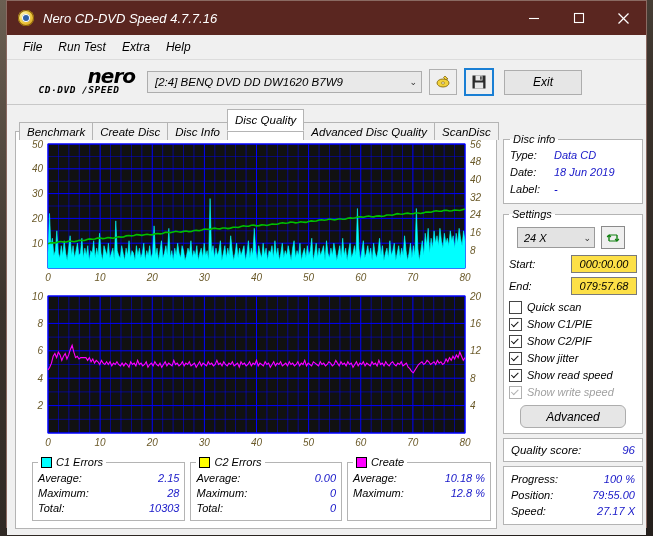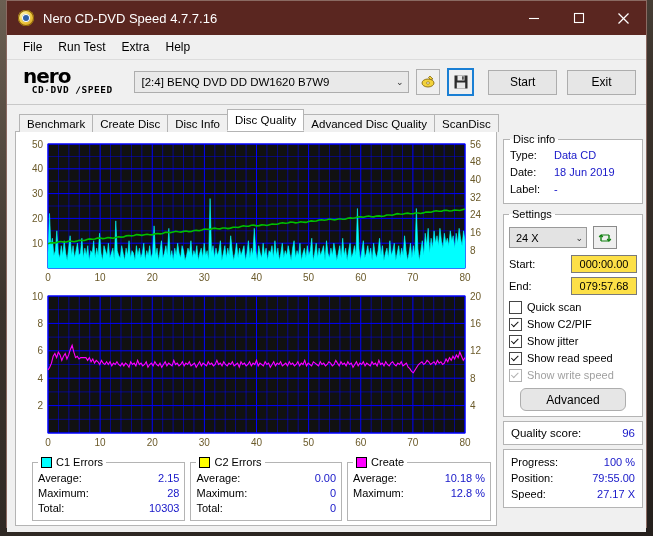--- a/index.html
+++ b/index.html
@@ -10,21 +10,21 @@
     position:relative;
   }
   
   #desktop{position:absolute;inset:0;
     background:
       linear-gradient(160deg,#6b5f52 0%,#3b332c 40%,#241f1c 100%);
   }
   #win{
     position:absolute;left:6px;top:0;width:641px;height:528px;
     background:#f0f0f0;border:1px solid #8a6a62;box-sizing:border-box;
-    display:flex;flex-direction:column;
+    display:flex;flex-direction:column;font-style:italic;
   }
   
   #titlebar{height:34px;background:#5a2620;display:flex;align-items:center;
     flex:0 0 auto;position:relative;}
   #app-icon{width:16px;height:16px;border-radius:50%;margin-left:11px;
     background:radial-gradient(circle at 35% 32%,#fff6c0 0%,#f3d24a 42%,#c88a13 100%);
     box-shadow:inset 0 0 0 1px #8a6208;position:relative;flex:0 0 auto;}
   #app-icon:after{content:"";position:absolute;left:4px;top:4px;width:8px;height:8px;
     border-radius:50%;background:#2f5fa8;box-shadow:inset 0 0 0 1px #fff;}
   #title-text{color:#ffffff;font-size:13px;margin-left:9px;white-space:nowrap;}
@@ -35,42 +35,42 @@
   .wb-max svg,.wb-close svg{display:block;}
   
   #menubar{height:24px;background:#f0f0f0;display:flex;align-items:center;
     border-bottom:1px solid #dcdcdc;flex:0 0 auto;padding-left:8px;}
   .menu-item{font-size:12px;color:#000;padding:3px 8px;white-space:nowrap;}
   
   #toolbar{height:44px;background:#f0f0f0;display:flex;align-items:center;
     flex:0 0 auto;padding:0 10px;border-bottom:1px solid #c8c8c8;}
   #logo{width:112px;margin-left:6px;margin-right:12px;user-select:none;}
   #logo .n1{font-family:"DejaVu Sans",sans-serif;font-weight:bold;font-size:20px;
-    letter-spacing:-1px;line-height:17px;text-align:left;color:#000;}
+    letter-spacing:-1px;line-height:17px;text-align:right;color:#000;}
   #logo .n2{font-family:"DejaVu Sans Mono","Liberation Mono",monospace;font-weight:bold;
     font-size:9px;letter-spacing:0.5px;line-height:11px;text-align:center;color:#000;
     transform:scaleX(1.05);}
   #drive-select{flex:0 0 auto;width:275px;height:22px;background:#e9e9e9;
     border:1px solid #adadad;display:flex;align-items:center;font-size:11.5px;
     color:#000;padding:0 4px 0 7px;box-sizing:border-box;position:relative;}
   #drive-select .chev{margin-left:auto;font-size:9px;color:#333;}
   .tbtn{width:26px;height:24px;border:1px solid #b0b0b0;background:#efefef;
     margin-left:7px;display:flex;align-items:center;justify-content:center;}
   .tbtn.sel{border:2px solid #1a7fd4;}
   .pbtn{height:23px;border:1px solid #adadad;background:#e6e6e6;
     font-size:12px;display:flex;align-items:center;justify-content:center;
     color:#000;}
   #start-btn{width:76px;margin-left:14px;}
   #exit-btn{width:76px;margin-left:10px;}
   
   #tabstrip{height:22px;display:flex;align-items:flex-end;padding-left:12px;
     flex:0 0 auto;background:#f0f0f0;position:relative;margin-top:4px;}
   .tab{font-size:11.5px;color:#000;padding:3px 7px 2px;border:1px solid #b4b4b4;
     border-bottom:none;background:#f0f0f0;margin-right:-1px;white-space:nowrap;
-    position:relative;top:1px;}
+    position:relative;top:9px;}
   .tab.active{background:#fff;padding-top:4px;padding-bottom:4px;top:0;z-index:3;
     border-bottom:1px solid #fff;}
   
   #content{flex:1 1 auto;display:flex;padding:0 8px 6px 8px;box-sizing:border-box;
     gap:6px;background:#f0f0f0;}
   #left-pane{width:482px;flex:0 0 auto;display:flex;flex-direction:column;
     border:1px solid #b4b4b4;background:#fff;box-sizing:border-box;padding:4px 2px 2px 2px;}
   #right-pane{flex:1 1 auto;display:flex;flex-direction:column;gap:4px;
     padding-top:2px;}
   
@@ -87,21 +87,21 @@
   .statline .lbl{flex:0 0 auto;}
   .statline .val{margin-left:auto;color:#1616c8;}
   #c1box{width:160px;margin-left:11px;}
   #c2box{width:158px;}
   #jitbox{width:150px;}
   
   #disc-info{padding:2px 6px 5px 6px;}
   #disc-info .row{display:flex;font-size:11px;line-height:17px;color:#000;}
   #disc-info .row .k{width:44px;flex:0 0 auto;}
   #disc-info .row .v{color:#1616c8;}
-  #settings .speed-row{display:flex;align-items:center;gap:6px;margin:3px 0 6px 0;}
+  #settings .speed-row{display:flex;align-items:center;gap:6px;margin:3px 0 6px 8px;}
   #speed-select{width:78px;height:21px;background:#e3e3e3;border:1px solid #9a9a9a;
     display:flex;align-items:center;font-size:11px;padding:0 3px 0 6px;
     box-sizing:border-box;color:#000;}
   #speed-select .chev{margin-left:auto;font-size:9px;color:#333;}
   #refresh-btn{width:22px;height:21px;border:1px solid #8a8a8a;background:#efefef;
     display:flex;align-items:center;justify-content:center;}
   .field-row{display:flex;align-items:center;margin-bottom:4px;}
   .field-row .k{font-size:11px;width:44px;flex:0 0 auto;color:#000;}
   .field-box{width:66px;height:18px;border:1px solid #7a7a7a;background:#fde047;
     font-size:11px;display:flex;align-items:center;justify-content:center;
@@ -178,21 +178,20 @@
       </svg>
     </div>
     <div class="tbtn sel">
       <svg width="14" height="14" viewBox="0 0 14 14">
         <rect x="0.5" y="0.5" width="13" height="13" fill="#2b2b2b"></rect>
         <rect x="3.5" y="0.5" width="7" height="5" fill="#e8e8e8"></rect>
         <rect x="8" y="1.3" width="1.8" height="3.4" fill="#555"></rect>
         <rect x="2.8" y="7.5" width="8.4" height="6" fill="#e8e8e8"></rect>
       </svg>
     </div>
-    <div class="pbtn" id="start-btn">Start</div>
     <div class="pbtn" id="exit-btn">Exit</div>
   </div>
 
   <div id="tabstrip">
     <div class="tab">Benchmark</div>
     <div class="tab">Create Disc</div>
     <div class="tab">Disc Info</div>
     <div class="tab active">Disc Quality</div>
     <div class="tab">Advanced Disc Quality</div>
     <div class="tab">ScanDisc</div>
@@ -462,20 +461,24 @@
           <span class="k">End:</span>
           <div class="field-box">079:57.68</div>
         </div>
 
         <div class="chk-row">
           <span class="chk"></span>
           <span>Quick scan</span>
         </div>
         <div class="chk-row">
           <span class="chk on"></span>
+          <span>Show C1/PIE</span>
+        </div>
+        <div class="chk-row">
+          <span class="chk on"></span>
           <span>Show C2/PIF</span>
         </div>
         <div class="chk-row">
           <span class="chk on"></span>
           <span>Show jitter</span>
         </div>
         <div class="chk-row">
           <span class="chk on"></span>
           <span>Show read speed</span>
         </div>

